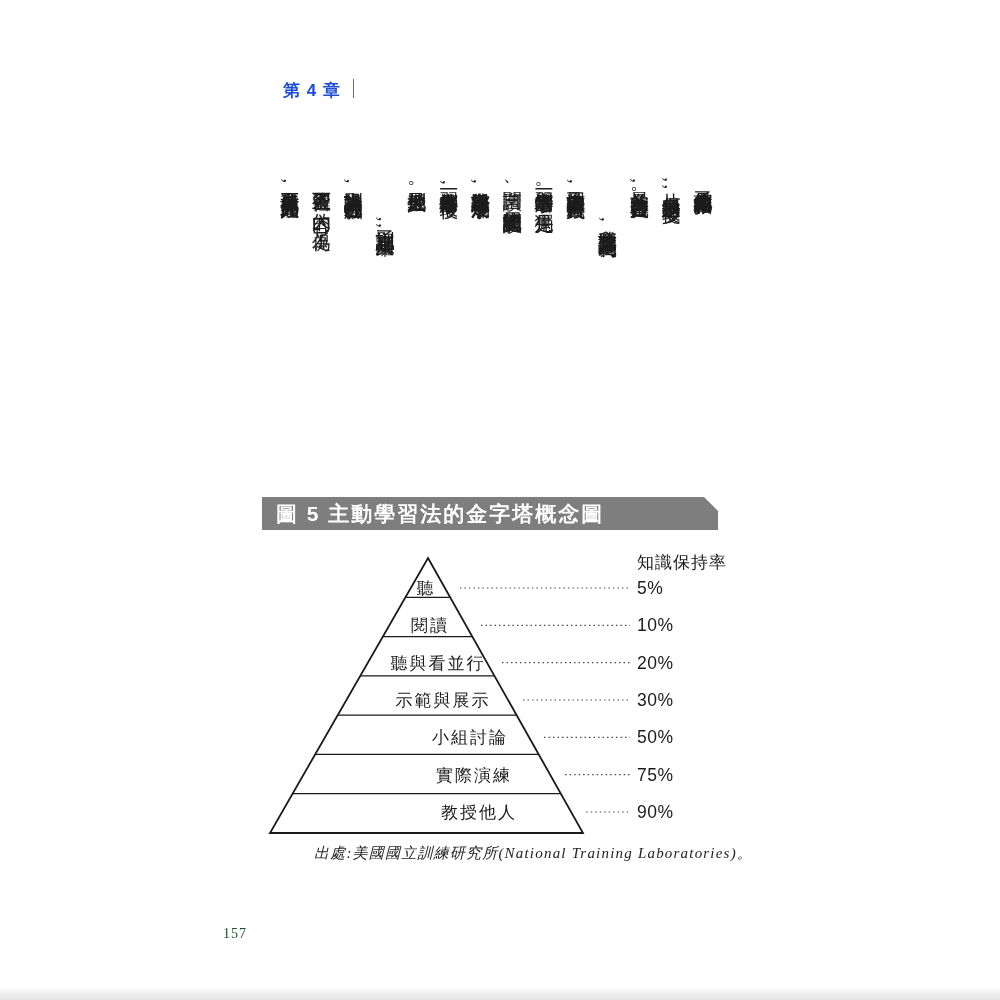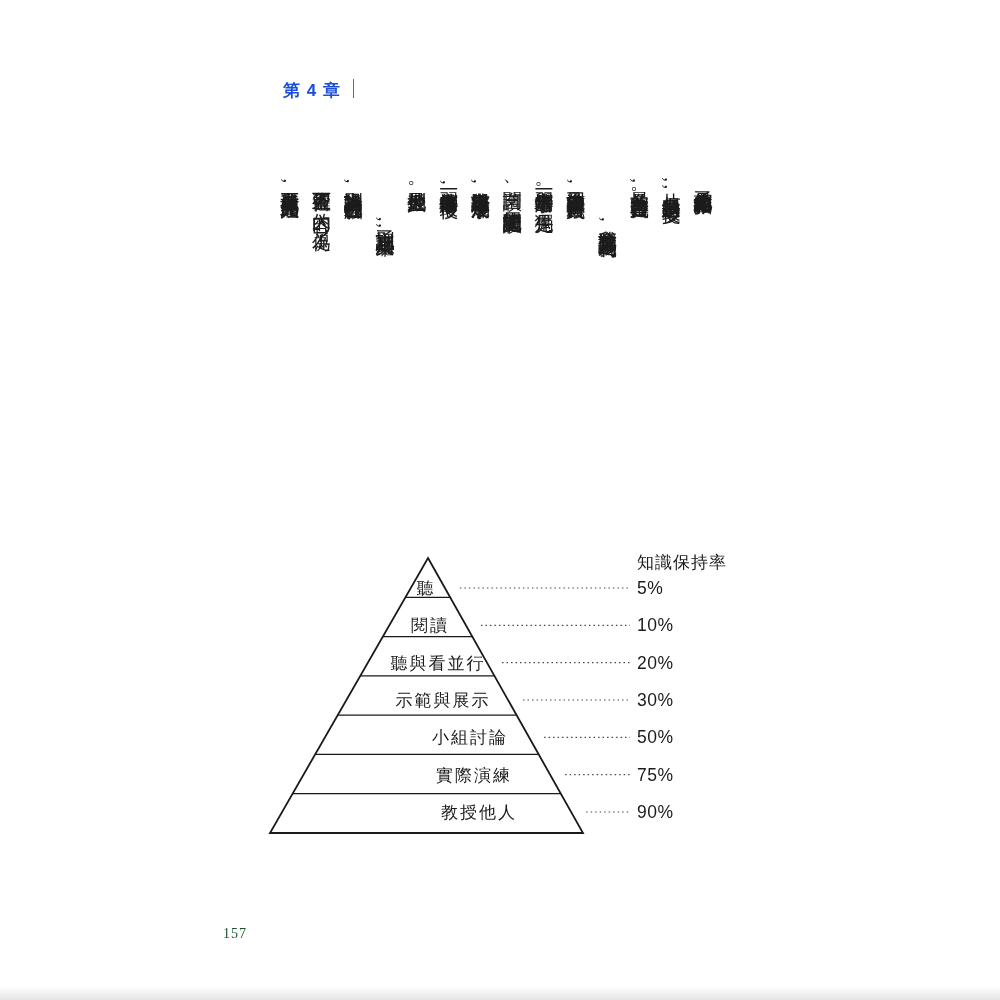--- a/index.html
+++ b/index.html
@@ -78,20 +78,23 @@
 學習金字塔的每一層。先是獨
 自閱讀、使用記者式提問閱讀
 法與書本辯論等,幾乎滿足學
 習金字塔的每一層條件,最後
 則是教授他人。
 　　別忘記了,只用耳朵聽,
 別人說過的話,只會在你的腦
 袋裡留下五％的內容。為了促
 進自我成長,比起一個人埋頭</div>
 
+  <div class="fig-bar" style="background: rgb(126, 126, 126);">
+    <span>圖 5 主動學習法的金字塔概念圖</span>
+  </div>
 
   <svg id="pyramid-svg" viewBox="0 0 1000 1000">
       <polygon points="428,558 583,833 270,833" fill="#ffffff" stroke="#1a1a1a" stroke-width="1.8" stroke-linejoin="miter"></polygon>
       <line x1="405.4285714285714" y1="597.2857142857143" x2="450.14285714285717" y2="597.2857142857143" stroke="#1a1a1a" stroke-width="1.3"></line>
       <line x1="382.8571428571429" y1="636.5714285714286" x2="472.2857142857143" y2="636.5714285714286" stroke="#1a1a1a" stroke-width="1.3"></line>
       <line x1="360.2857142857143" y1="675.8571428571429" x2="494.42857142857144" y2="675.8571428571429" stroke="#1a1a1a" stroke-width="1.3"></line>
       <line x1="337.7142857142857" y1="715.1428571428571" x2="516.5714285714286" y2="715.1428571428571" stroke="#1a1a1a" stroke-width="1.3"></line>
       <line x1="315.1428571428571" y1="754.4285714285714" x2="538.7142857142858" y2="754.4285714285714" stroke="#1a1a1a" stroke-width="1.3"></line>
       <line x1="292.57142857142856" y1="793.7142857142858" x2="560.8571428571429" y2="793.7142857142858" stroke="#1a1a1a" stroke-width="1.3"></line>
       <text x="637" y="568" class="axis-label" text-anchor="start">知識保持率</text>
@@ -111,17 +114,18 @@
       <line x1="544.06" y1="737.3" x2="630" y2="737.3" stroke="#4a4a4a" stroke-width="1.2" stroke-dasharray="1.5 3"></line>
       <text x="637" y="743.3" class="pct-label" text-anchor="start">50%</text>
       <text x="474" y="780.7" class="layer-label" text-anchor="middle">實際演練</text>
       <line x1="565.14" y1="774.7" x2="630" y2="774.7" stroke="#4a4a4a" stroke-width="1.2" stroke-dasharray="1.5 3"></line>
       <text x="637" y="780.7" class="pct-label" text-anchor="start">75%</text>
       <text x="479" y="818" class="layer-label" text-anchor="middle">教授他人</text>
       <line x1="586.1636363636363" y1="812" x2="630" y2="812" stroke="#4a4a4a" stroke-width="1.2" stroke-dasharray="1.5 3"></line>
       <text x="637" y="818" class="pct-label" text-anchor="start">90%</text>
     </svg>
 
+  <div class="fig-source">出處:美國國立訓練研究所(National Training Laboratories)。</div>
 
   <div class="page-number">157</div>
 
   <div class="bottom-edge"></div>
 </div>
 
 </body></html>

